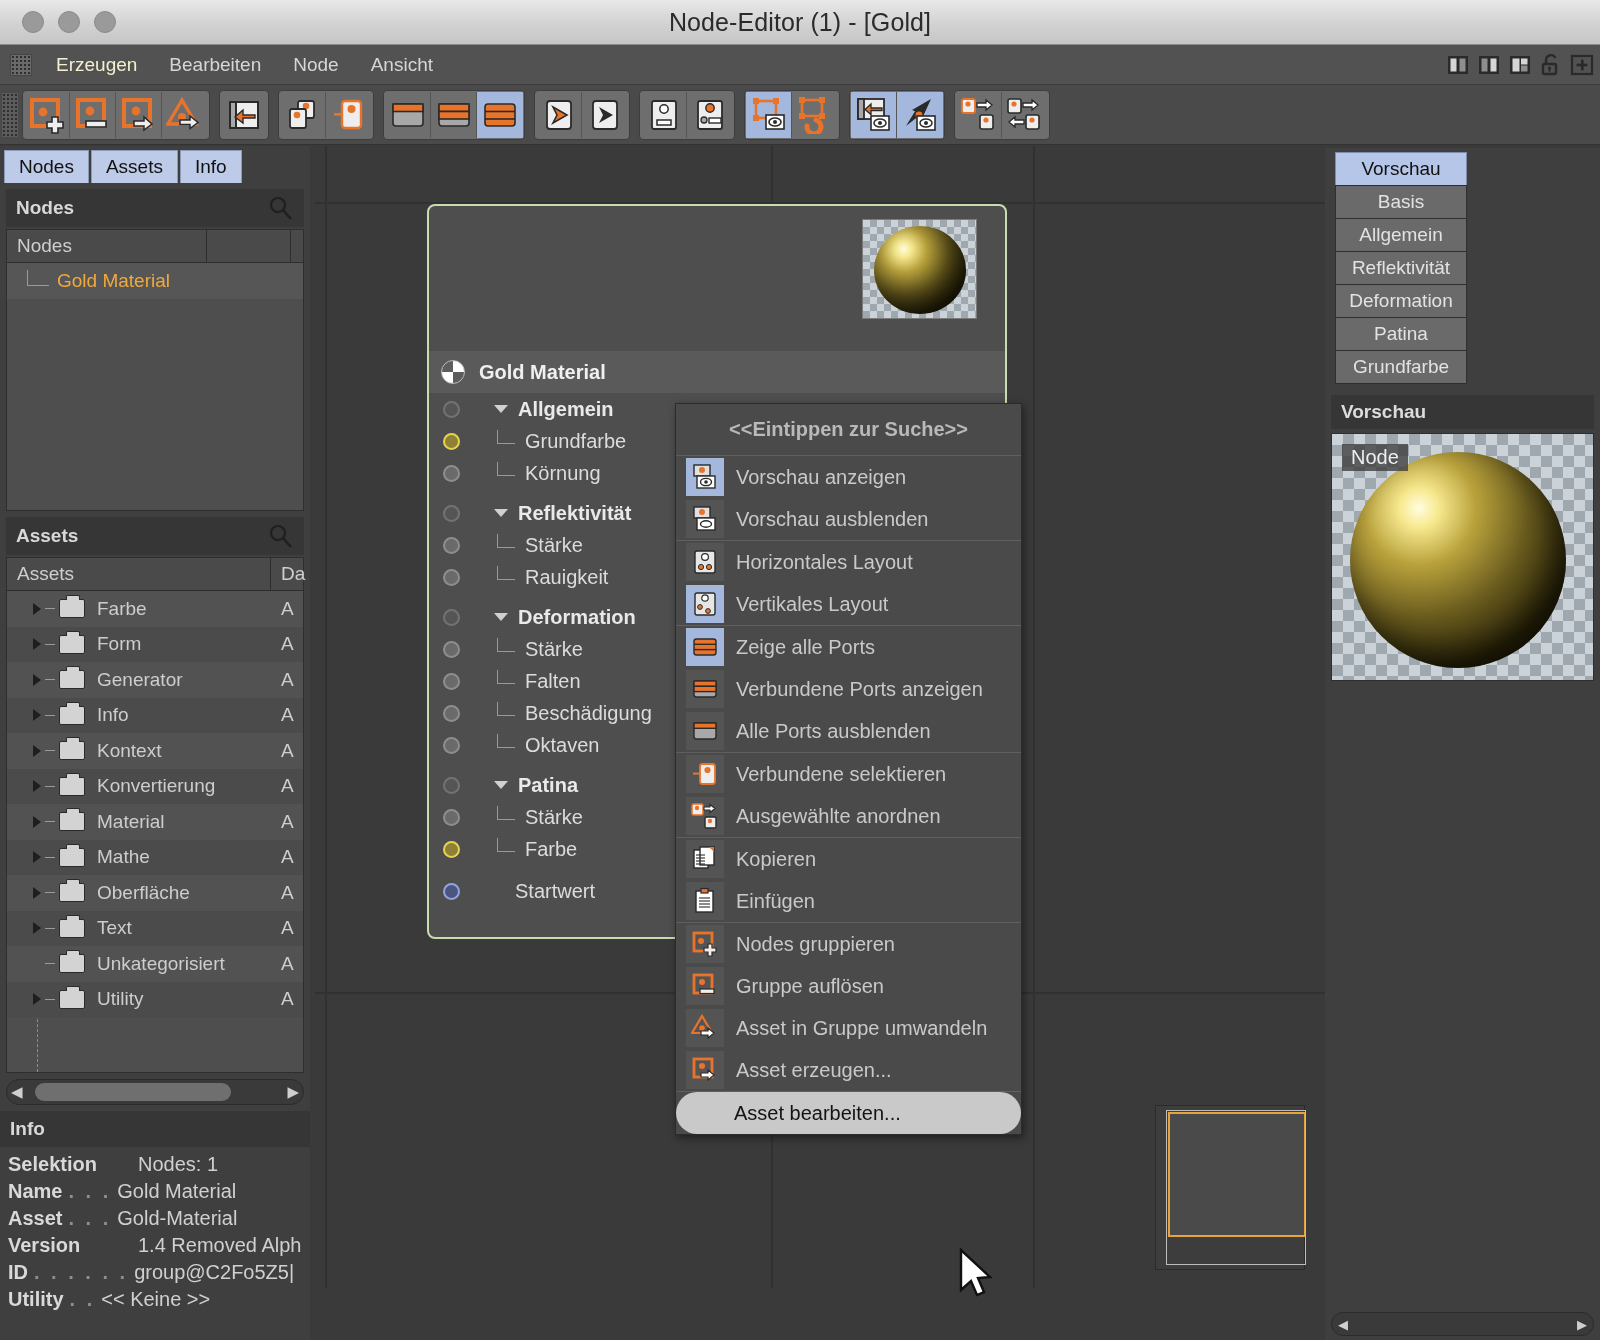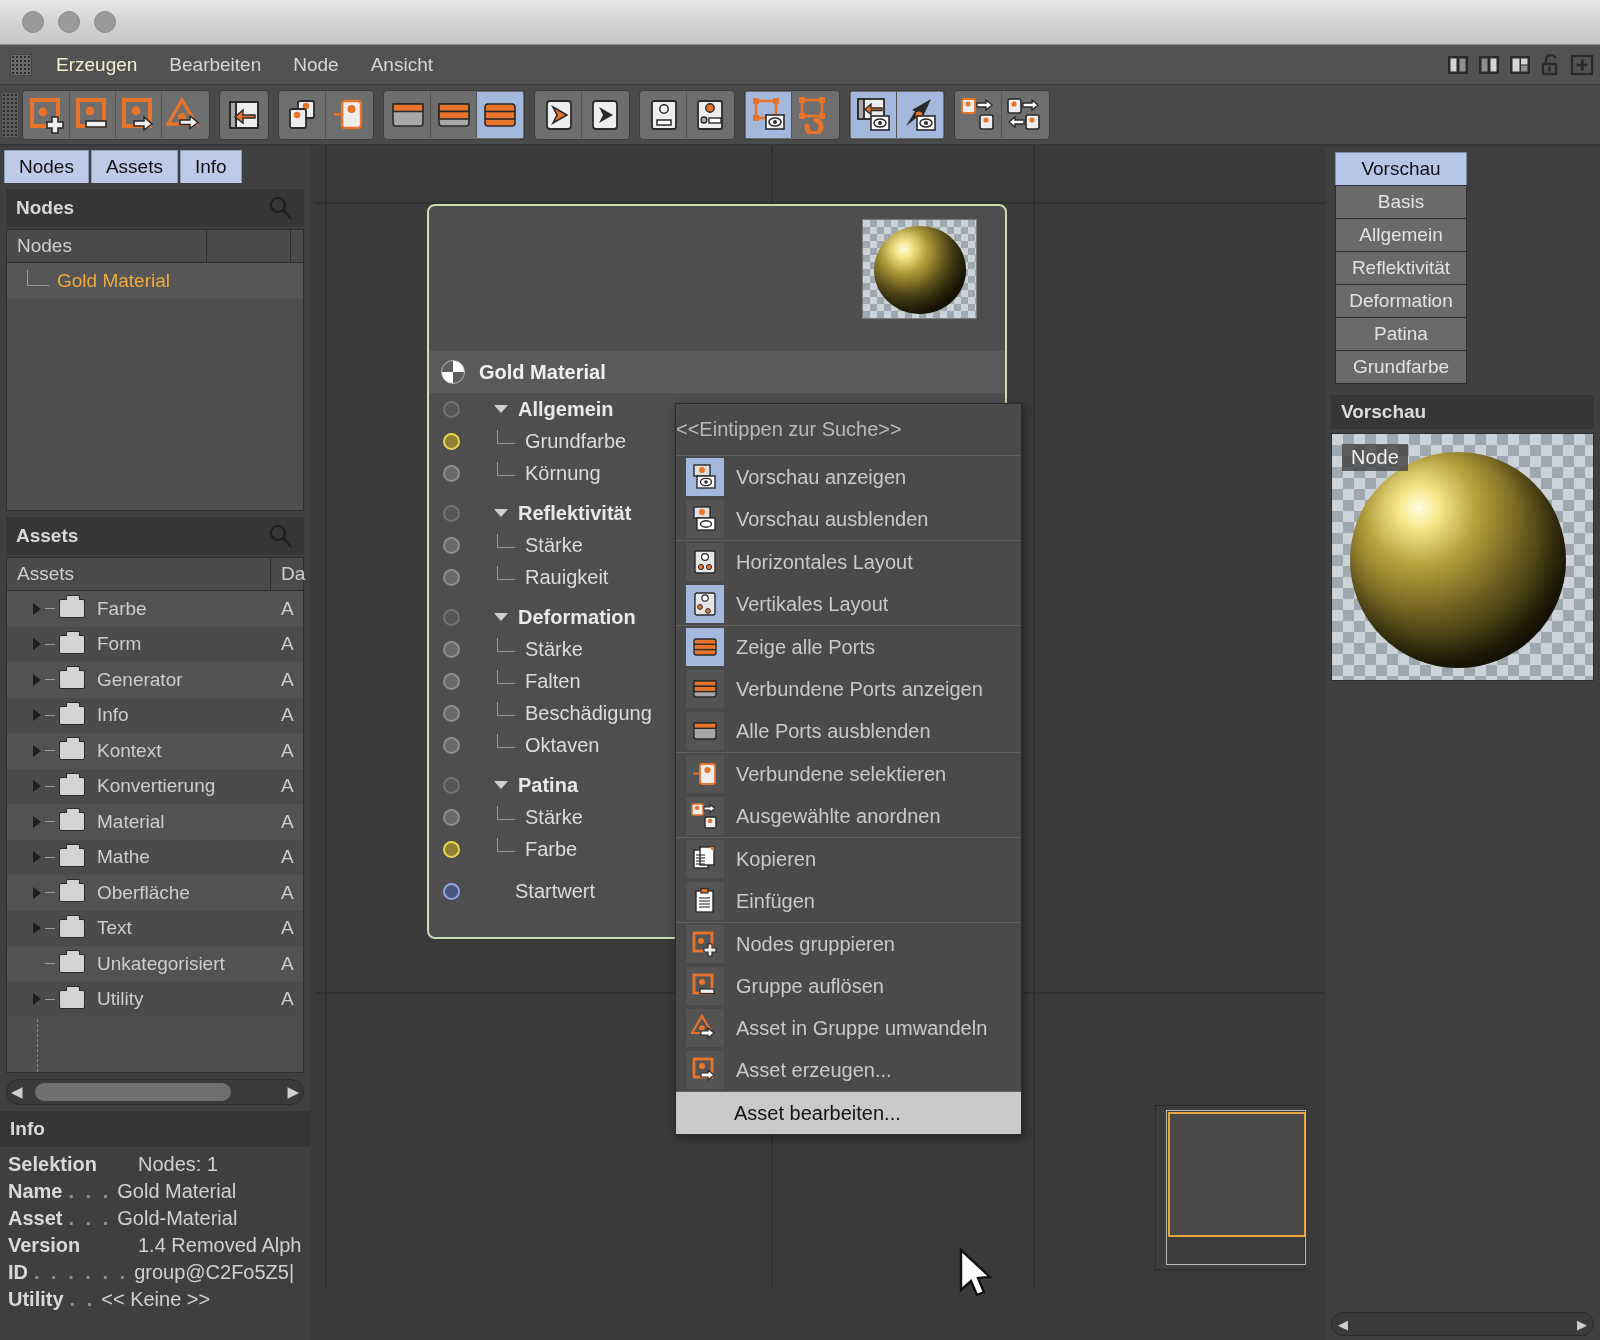--- a/index.html
+++ b/index.html
@@ -310,47 +310,48 @@
     box-shadow: inset -10px -14px 30px rgba(0,0,0,.55);
   }
 
   
   .ctxmenu {
     position: absolute; left: 675px; top: 403px; width: 347px;
     background: #4a4a4a; border: 1px solid #2b2b2b; z-index: 50;
     box-shadow: 2px 3px 8px rgba(0,0,0,.45);
   }
   .ctxsearch {
-    text-align: left; color: #b9b9b9; font-size: 20px; padding: 14px 0;
+    text-align: center; color: #b9b9b9; font-size: 20px; padding: 14px 0; font-weight: bold;
   }
   .ctxsep { height: 1px; background: #5f5f5f; margin: 0; }
   .ctxgroup { background: #4a4a4a; position: relative; }
   .ctxitem {
     display: flex; align-items: center; height: 42px; padding-left: 10px;
     color: #c9c9c9; font-size: 20px;
   }
   .ctxitem .ci {
     width: 38px; height: 38px; flex: 0 0 auto; display: flex;
     align-items: center; justify-content: center; background: #545454;
     margin-right: 12px;
   }
   .ctxitem .ci.sel { background: #a4b8dd; }
-  .ctxitem.hl { background: #c9c9c9; color: #141414; }
+  .ctxitem.hl { background: #c9c9c9; color: #141414; border-radius: 21px; }
   .ctxitem.hl .lbl { padding-left: 48px; }
   .cursor { position: absolute; left: 958px; top: 1248px; z-index: 60; }
 </style>
 </head>
 <body>
 
 <div class="titlebar">
   <div class="traffic">
     <i></i>
     <i></i>
     <i></i>
   </div>
+  <div class="win-title">Node-Editor (1) - [Gold]</div>
 </div>
 
 <div class="menubar">
   <div class="grip"></div>
   <div class="menuitem active">Erzeugen</div>
   <div class="menuitem">Bearbeiten</div>
   <div class="menuitem">Node</div>
   <div class="menuitem">Ansicht</div>
 
   <div class="win-right-icons">

